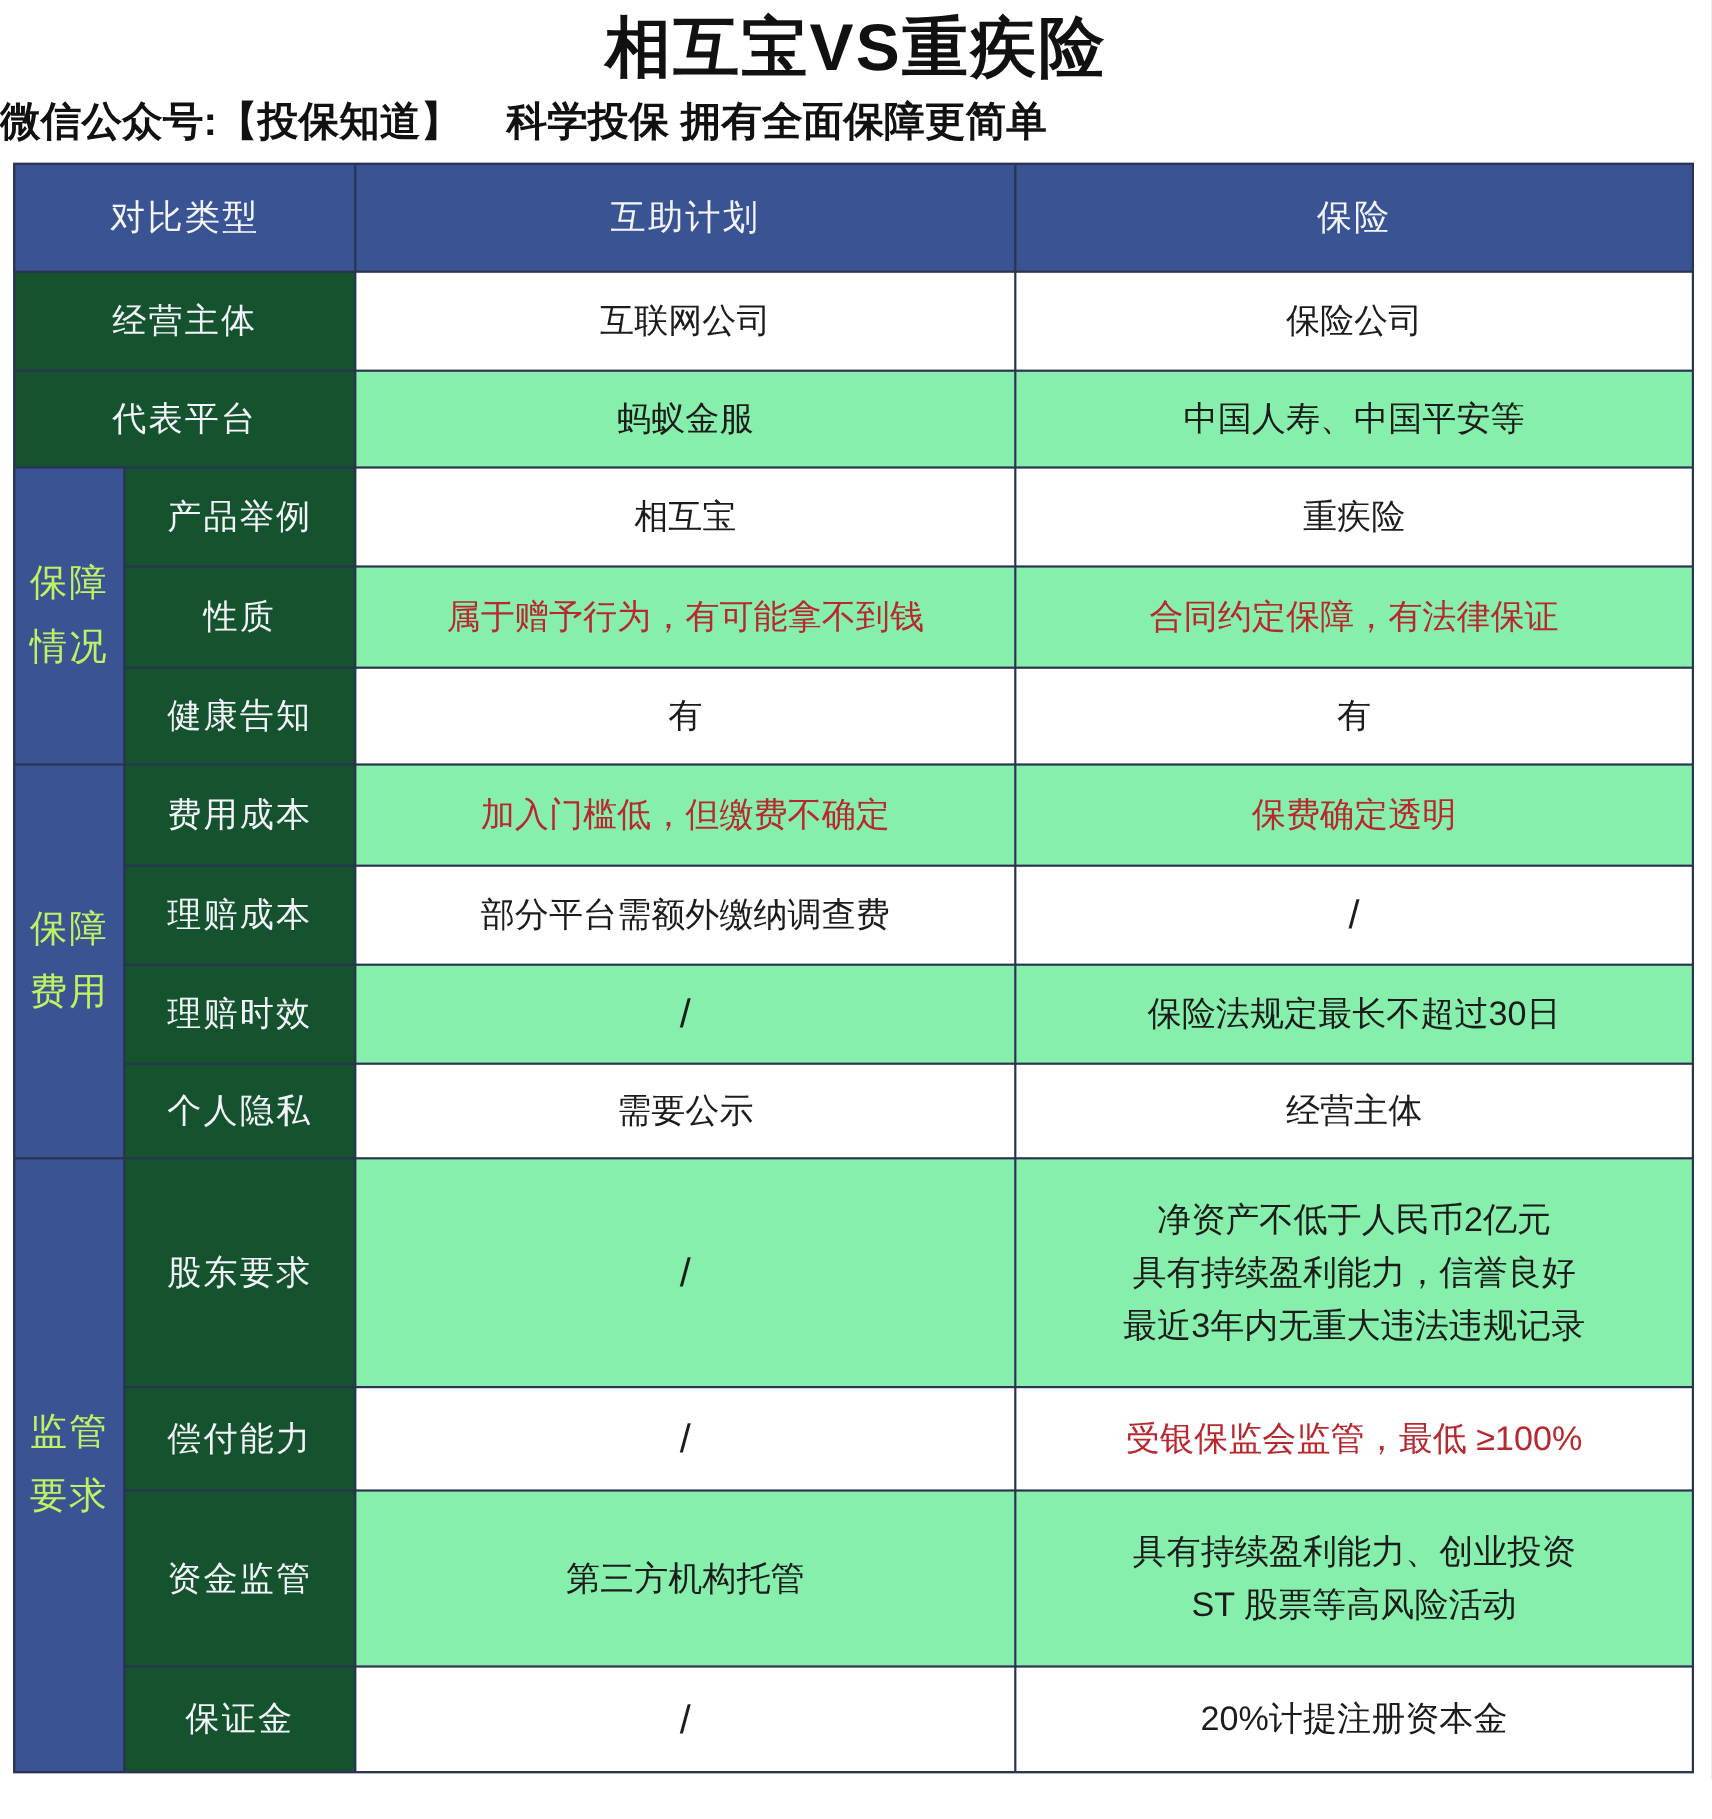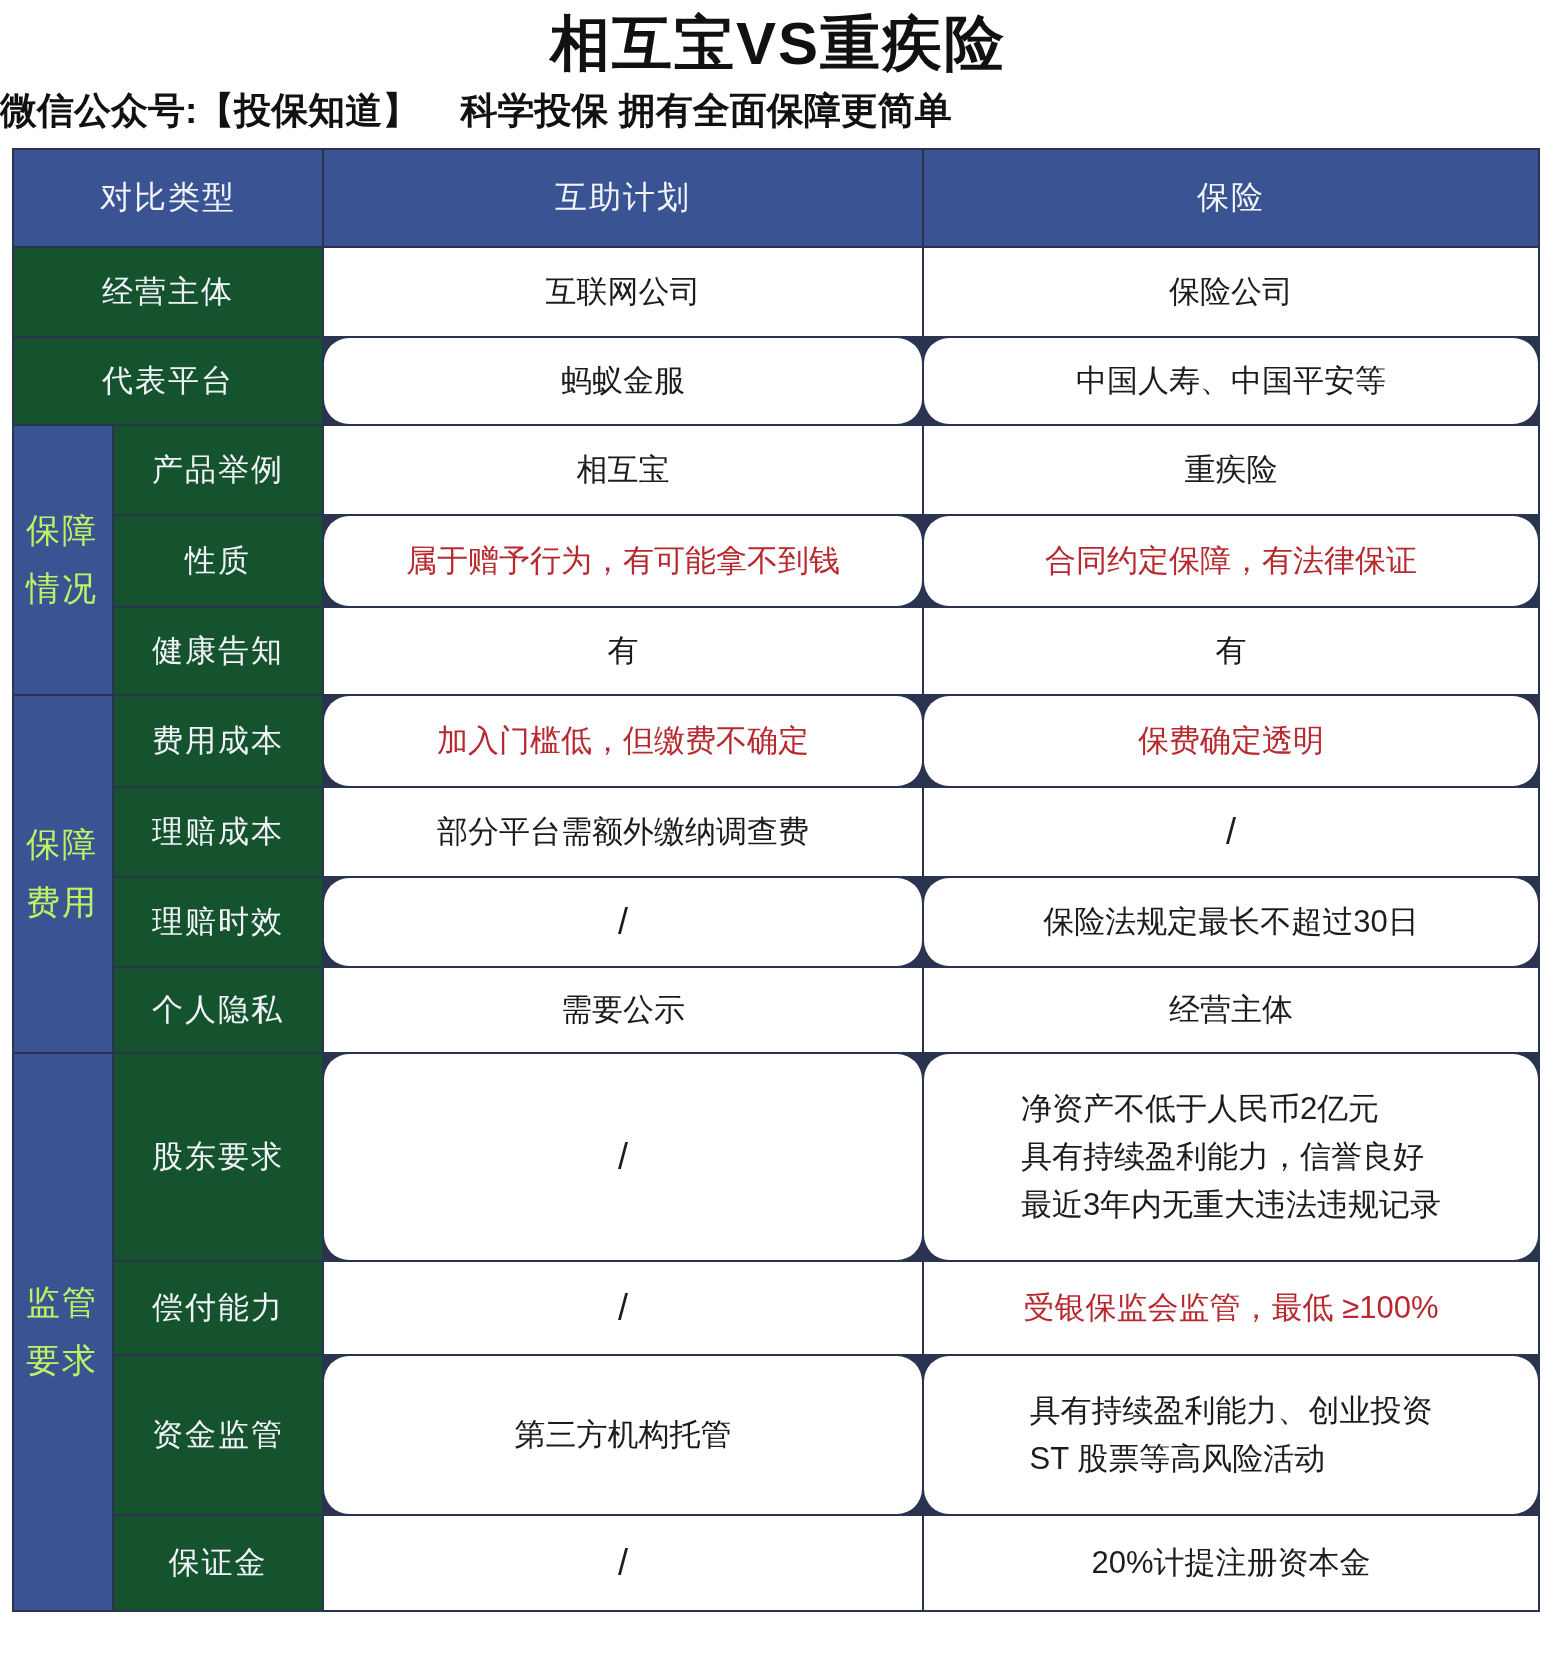--- a/index.html
+++ b/index.html
@@ -43,20 +43,21 @@
     display: grid;
     grid-template-columns: 98px 208px 598px 1fr;
     grid-template-rows: 96px 88px 86px 88px 90px 86px 90px 88px 88px 84px 206px 92px 158px 94px;
     gap: 2px;
     box-sizing: border-box;
   }
   .cell {
     display: flex;
     align-items: center;
     justify-content: center;
+    text-align: center;
     padding: 4px 10px;
     box-sizing: border-box;
   }
   .hdr {
     background: #3a5493;
     color: #f2f4f9;
     font-size: 32px;
     font-weight: 400;
     letter-spacing: 2px;
   }
@@ -70,21 +71,21 @@
   .grp {
     background: #3a5493;
     color: #bef264;
     font-size: 34px;
     font-weight: 400;
     letter-spacing: 2px;
     line-height: 1.7;
     padding: 4px 12px;
   }
   .rowwhite { background: #ffffff; }
-  .rowalt   { background: #ffffff; border-radius: 25px; }
+  .rowalt   { background: #86efac; }
   .data {
     color: #1c1c1c;
     font-size: 31px;
     font-weight: 400;
     line-height: 1.55;
     white-space: pre-line;
   }
   .red { color: #b8292f; }
   .slash { font-size: 36px; }
 </style>

